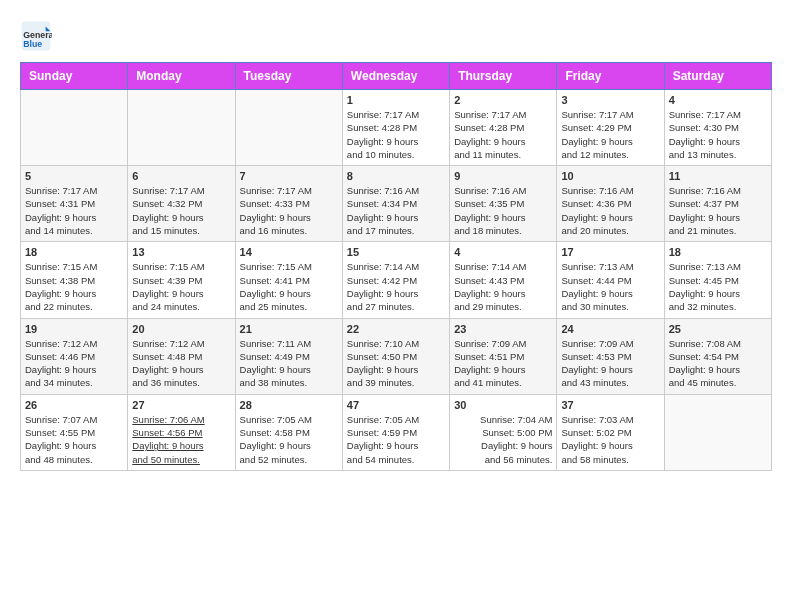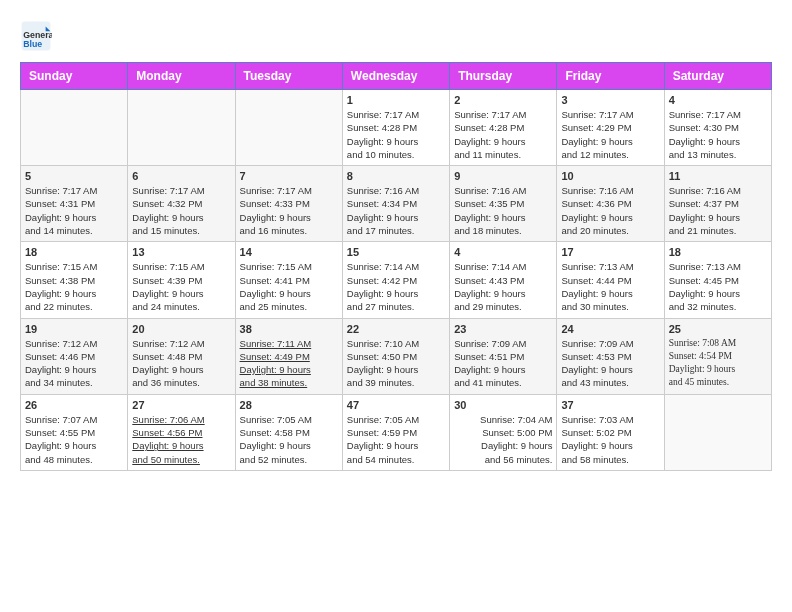--- a/index.html
+++ b/index.html
@@ -259,22 +259,22 @@
 and 34 minutes.</div>
         </td>
         <td>
           <div class="day-number">20</div>
           <div class="cell-content" style="white-space: pre-line;">Sunrise: 7:12 AM
 Sunset: 4:48 PM
 Daylight: 9 hours
 and 36 minutes.</div>
         </td>
         <td>
-          <div class="day-number">38</div>
-          <div class="cell-content" style="white-space: pre-line; text-decoration: underline;">Sunrise: 7:11 AM
+          <div class="day-number">21</div>
+          <div class="cell-content" style="white-space: pre-line;">Sunrise: 7:11 AM
 Sunset: 4:49 PM
 Daylight: 9 hours
 and 38 minutes.</div>
         </td>
         <td>
           <div class="day-number">22</div>
           <div class="cell-content" style="white-space: pre-line;">Sunrise: 7:10 AM
 Sunset: 4:50 PM
 Daylight: 9 hours
 and 39 minutes.</div>
@@ -288,21 +288,21 @@
         </td>
         <td>
           <div class="day-number">24</div>
           <div class="cell-content" style="white-space: pre-line;">Sunrise: 7:09 AM
 Sunset: 4:53 PM
 Daylight: 9 hours
 and 43 minutes.</div>
         </td>
         <td>
           <div class="day-number">25</div>
-          <div class="cell-content" style="white-space: pre-line; font-family: Liberation Serif, serif;">Sunrise: 7:08 AM
+          <div class="cell-content" style="white-space: pre-line;">Sunrise: 7:08 AM
 Sunset: 4:54 PM
 Daylight: 9 hours
 and 45 minutes.</div>
         </td>
       </tr>
       <tr>
         <td>
           <div class="day-number">26</div>
           <div class="cell-content" style="white-space: pre-line;">Sunrise: 7:07 AM
 Sunset: 4:55 PM

